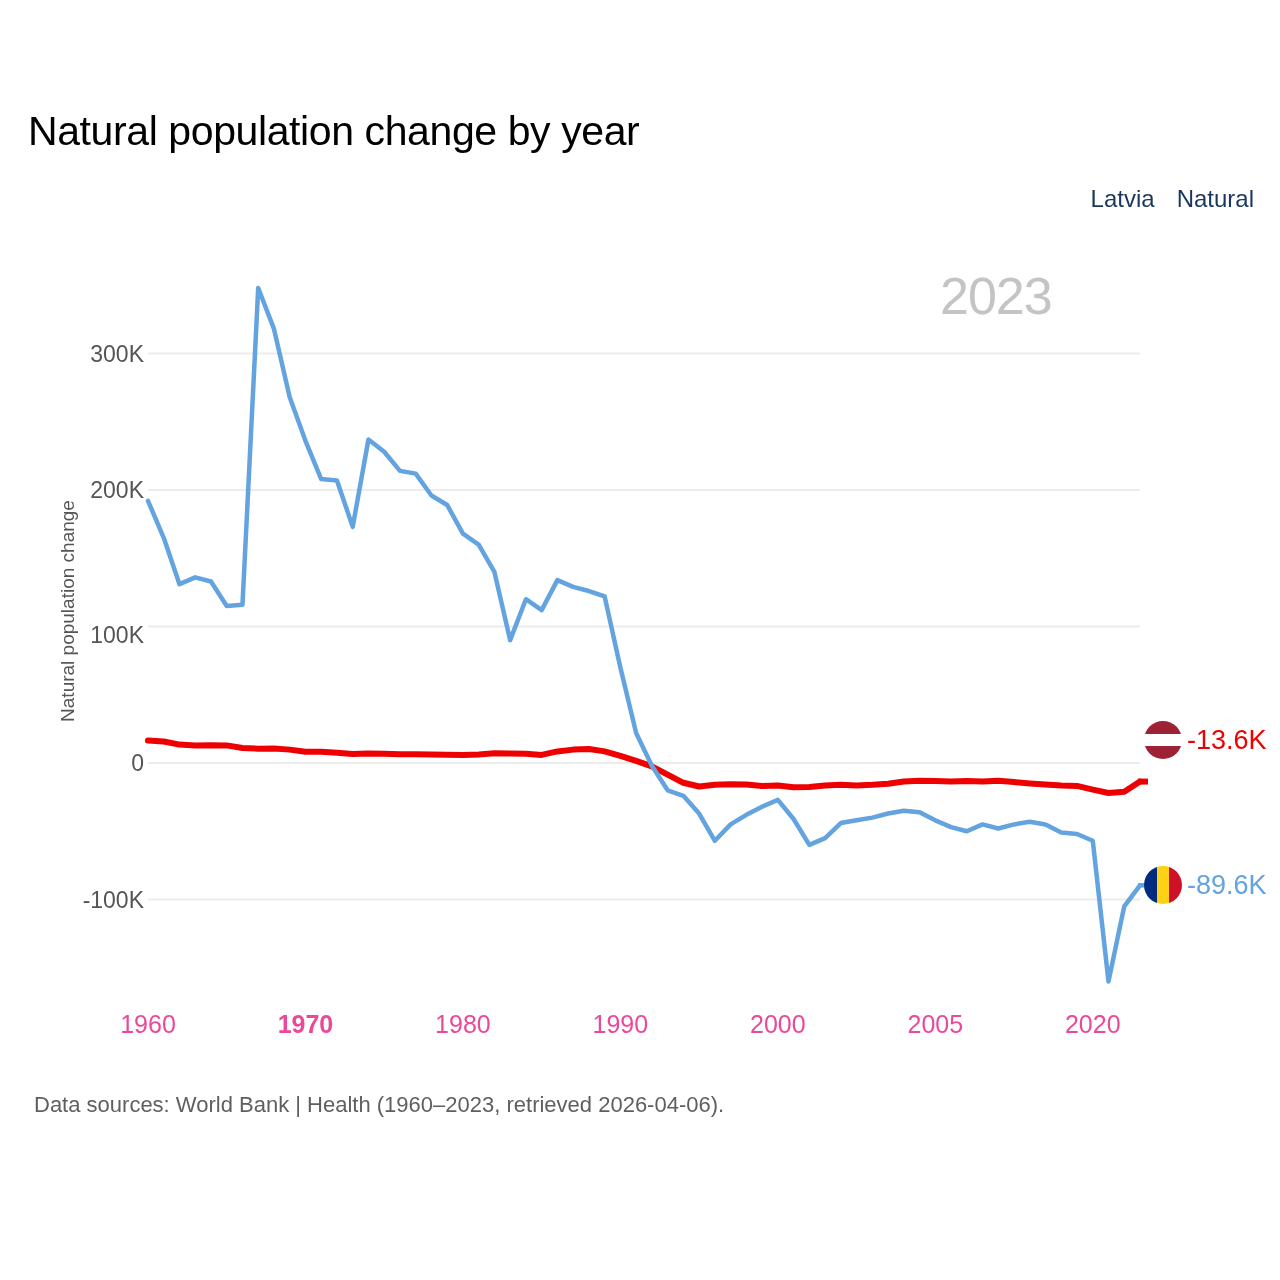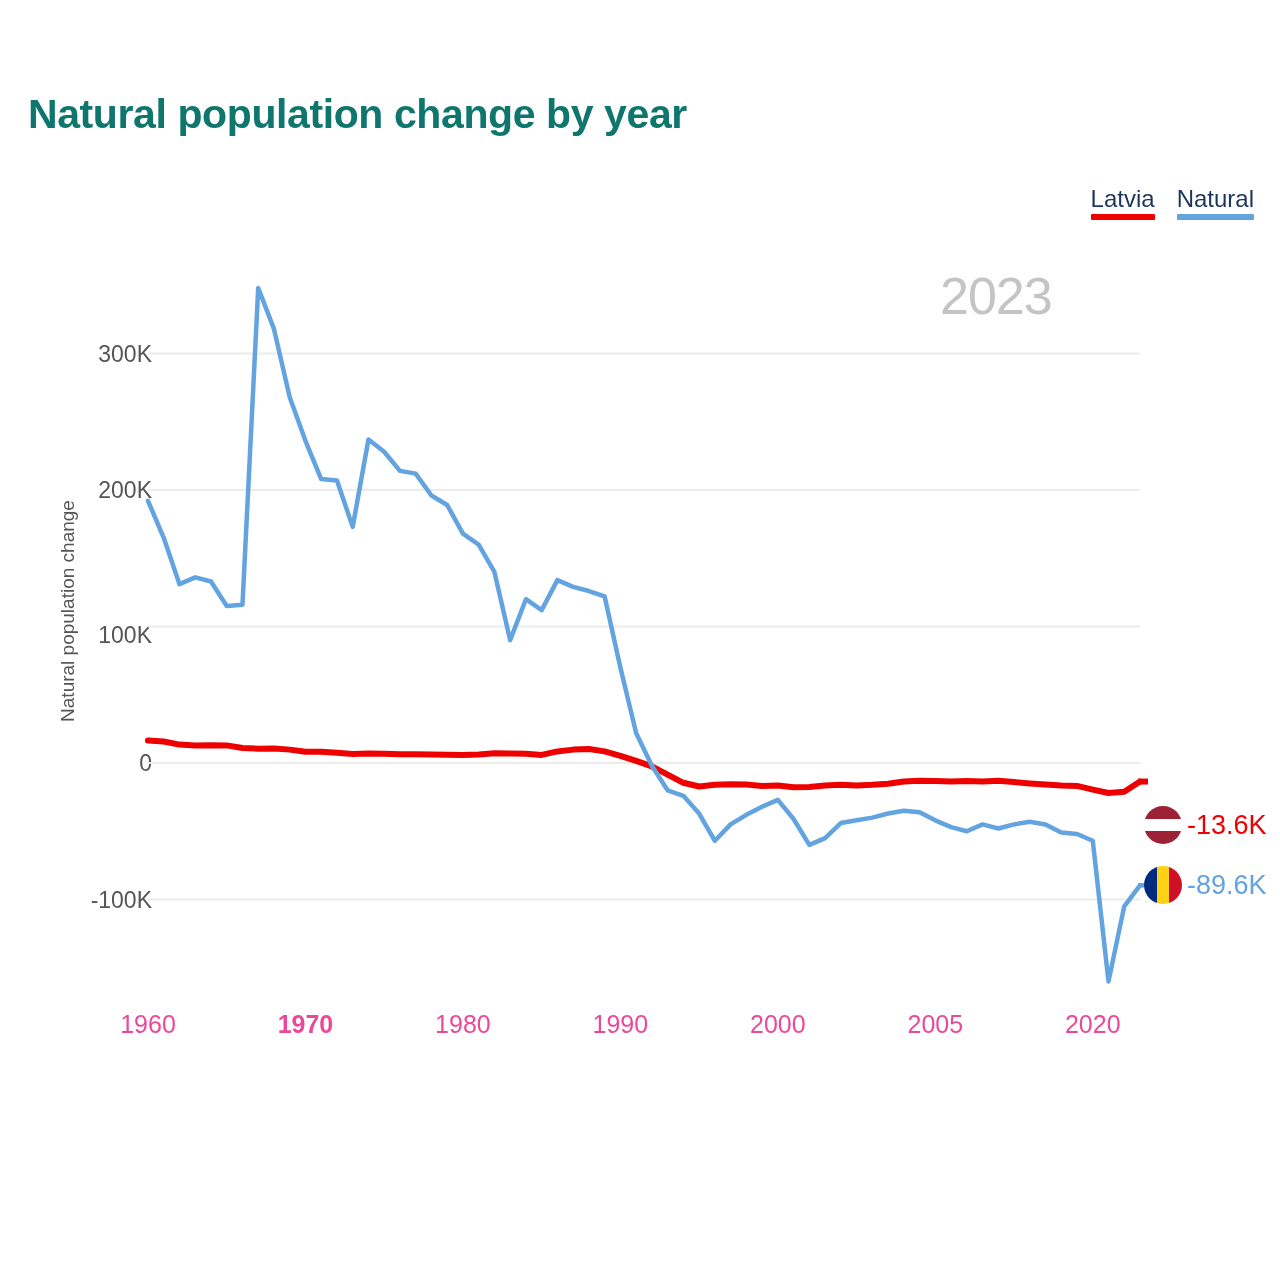--- a/index.html
+++ b/index.html
@@ -15,39 +15,39 @@
     overflow: hidden;
   }
   #page {
     position: absolute;
     inset: 0;
     background: #ffffff;
   }
   .chart-title {
     position: absolute;
     left: 28px;
-    top: 91px;
+    top: 108px;
     font-size: 41px;
-    font-weight: bold;
-    color: #0f766e;
+    font-weight: normal;
+    color: #000000;
     letter-spacing: -0.4px;
     white-space: nowrap;
   }
   .legend {
     position: absolute;
     right: 26px;
     top: 186px;
     display: flex;
     flex-direction: row;
     gap: 22px;
     align-items: flex-start;
   }
   .legend-item {
     display: flex;
-    flex-direction: column;
+    flex-direction: row;
     align-items: center;
     cursor: pointer;
   }
   .legend-label {
     font-size: 24px;
     color: #1b365d;
     line-height: 1.05;
     white-space: nowrap;
   }
   .legend-rule {
@@ -87,21 +87,21 @@
     position: absolute;
     right: 0;
     text-align: right;
     font-size: 23px;
     color: #555555;
     white-space: nowrap;
     transform: translateY(-50%);
   }
   .ytick-wrap {
     position: absolute;
-    left: 12px;
+    left: 4px;
     top: 0;
     width: 140px;
     height: 1280px;
   }
   .xtick {
     position: absolute;
     font-size: 25px;
     color: #ec4899;
     white-space: nowrap;
     transform: translateX(-50%);
@@ -190,34 +190,35 @@
       <line x1="148" x2="1140" y1="490" y2="490" stroke="#ececec" stroke-width="2"></line>
       <line x1="148" x2="1140" y1="626.5" y2="626.5" stroke="#ececec" stroke-width="2"></line>
       <line x1="148" x2="1140" y1="763" y2="763" stroke="#ececec" stroke-width="2"></line>
       <line x1="148" x2="1140" y1="899.5" y2="899.5" stroke="#ececec" stroke-width="2"></line>
       <polyline points="148,740.4775 163.74603174603175,741.433 179.4920634920635,744.5725 195.23809523809524,745.528 210.984126984127,745.255 226.73015873015873,745.3915 242.47619047619048,747.985 258.22222222222223,748.6675 273.968253968254,748.531 289.71428571428567,749.623 305.46031746031747,751.807 321.20634920634916,751.6705 336.95238095238096,752.7625 352.69841269841265,753.991 368.44444444444446,753.445 384.19047619047615,753.718 399.93650793650795,754.1275 415.68253968253964,754.264 431.4285714285714,754.537 447.17460317460313,754.81 462.9206349206349,755.083 478.66666666666663,754.4005 494.4126984126984,753.172 510.1587301587301,753.445 525.9047619047619,753.718 541.6507936507936,754.9465 557.3968253968253,751.3975 573.1428571428571,749.623 588.8888888888889,749.077 604.6349206349206,751.3975 620.3809523809523,755.902 636.1269841269841,760.9525 651.8730158730159,766.4125 667.6190476190476,774.6025 683.3650793650793,782.7925 699.1111111111111,786.478 714.8571428571428,784.84 730.6031746031746,784.1575 746.3492063492063,784.567 762.0952380952381,785.932 777.8412698412698,785.5225 793.5873015873016,787.297 809.3333333333333,786.8875 825.0793650793651,785.5225 840.8253968253968,784.84 856.5714285714286,785.5225 872.3174603174602,784.84 888.063492063492,783.748 903.8095238095237,781.4275 919.5555555555555,780.745 935.3015873015872,781.018 951.047619047619,781.4275 966.7936507936507,781.018 982.5396825396825,781.4275 998.2857142857142,780.745 1014.031746031746,782.11 1029.7777777777778,783.475 1045.5238095238096,784.567 1061.2698412698412,785.5225 1077.015873015873,785.932 1092.7619047619046,789.6175 1108.5079365079364,793.03 1124.2539682539682,791.665 1140,781.564" fill="none" stroke="#ee0000" stroke-width="6" stroke-linejoin="round" stroke-linecap="round"></polyline>
       <polyline points="148,500.92 163.74603174603175,537.775 179.4920634920635,584.185 195.23809523809524,577.36 210.984126984127,581.455 226.73015873015873,606.025 242.47619047619048,604.6600000000001 258.22222222222223,287.98 273.968253968254,328.93 289.71428571428567,397.18 305.46031746031747,440.86 321.20634920634916,479.08000000000004 336.95238095238096,480.44500000000005 352.69841269841265,526.855 368.44444444444446,439.495 384.19047619047615,451.78000000000003 399.93650793650795,470.89000000000004 415.68253968253964,473.62 431.4285714285714,495.46000000000004 447.17460317460313,505.01500000000004 462.9206349206349,533.6800000000001 478.66666666666663,544.6 494.4126984126984,571.9 510.1587301587301,640.15 525.9047619047619,599.2 541.6507936507936,610.12 557.3968253968253,580.09 573.1428571428571,586.915 588.8888888888889,591.01 604.6349206349206,596.47 620.3809523809523,667.45 636.1269841269841,732.97 651.8730158730159,765.73 667.6190476190476,790.3 683.3650793650793,795.76 699.1111111111111,813.505 714.8571428571428,840.805 730.6031746031746,824.425 746.3492063492063,814.87 762.0952380952381,806.68 777.8412698412698,799.855 793.5873015873016,818.965 809.3333333333333,844.9 825.0793650793651,838.075 840.8253968253968,823.06 856.5714285714286,820.33 872.3174603174602,817.6 888.063492063492,813.505 903.8095238095237,810.775 919.5555555555555,812.14 935.3015873015872,820.33 951.047619047619,827.155 966.7936507936507,831.25 982.5396825396825,824.425 998.2857142857142,828.52 1014.031746031746,824.425 1029.7777777777778,821.6949999999999 1045.5238095238096,824.425 1061.2698412698412,832.615 1077.015873015873,833.98 1092.7619047619046,840.805 1108.5079365079364,981.4 1124.2539682539682,906.325 1140,885.304" fill="none" stroke="#62a3e0" stroke-width="4.5" stroke-linejoin="round" stroke-linecap="round"></polyline>
       <line x1="1138" x2="1148" y1="781.564" y2="781.564" stroke="#ee0000" stroke-width="6"></line>
       <line x1="1138" x2="1148" y1="885.304" y2="885.304" stroke="#62a3e0" stroke-width="4.5"></line>
     </svg>
 
-  <div class="endpoint" id="endpoint-0" style="left: 1144px; top: 806px;">
+  <div class="endpoint" id="endpoint-0" style="left: 1144px; top: 721px;">
     <span class="flag-circle flag-h" id="flag-0">
         <span class="flag-band" style="background: rgb(157, 34, 53);"></span>
         <span class="flag-band" style="background: rgb(255, 255, 255);"></span>
         <span class="flag-band" style="background: rgb(157, 34, 53);"></span>
       </span>
     <span class="endpoint-value" id="endval-0" style="color: rgb(238, 0, 0);">-13.6K</span>
   </div>
 
   <div class="endpoint" id="endpoint-1" style="left: 1144px; top: 866.304px;">
     <span class="flag-circle flag-v" id="flag-1">
         <span class="flag-band" style="background: rgb(0, 43, 127);"></span>
         <span class="flag-band" style="background: rgb(252, 209, 22);"></span>
         <span class="flag-band" style="background: rgb(206, 17, 38);"></span>
       </span>
     <span class="endpoint-value" id="endval-1" style="color: rgb(98, 163, 224);">-89.6K</span>
   </div>
 
   <div class="footer">
+    <div>Data sources: World Bank | Health (1960–2023, retrieved 2026-04-06).</div>
   </div>
 
 </div>
 
 </body></html>

